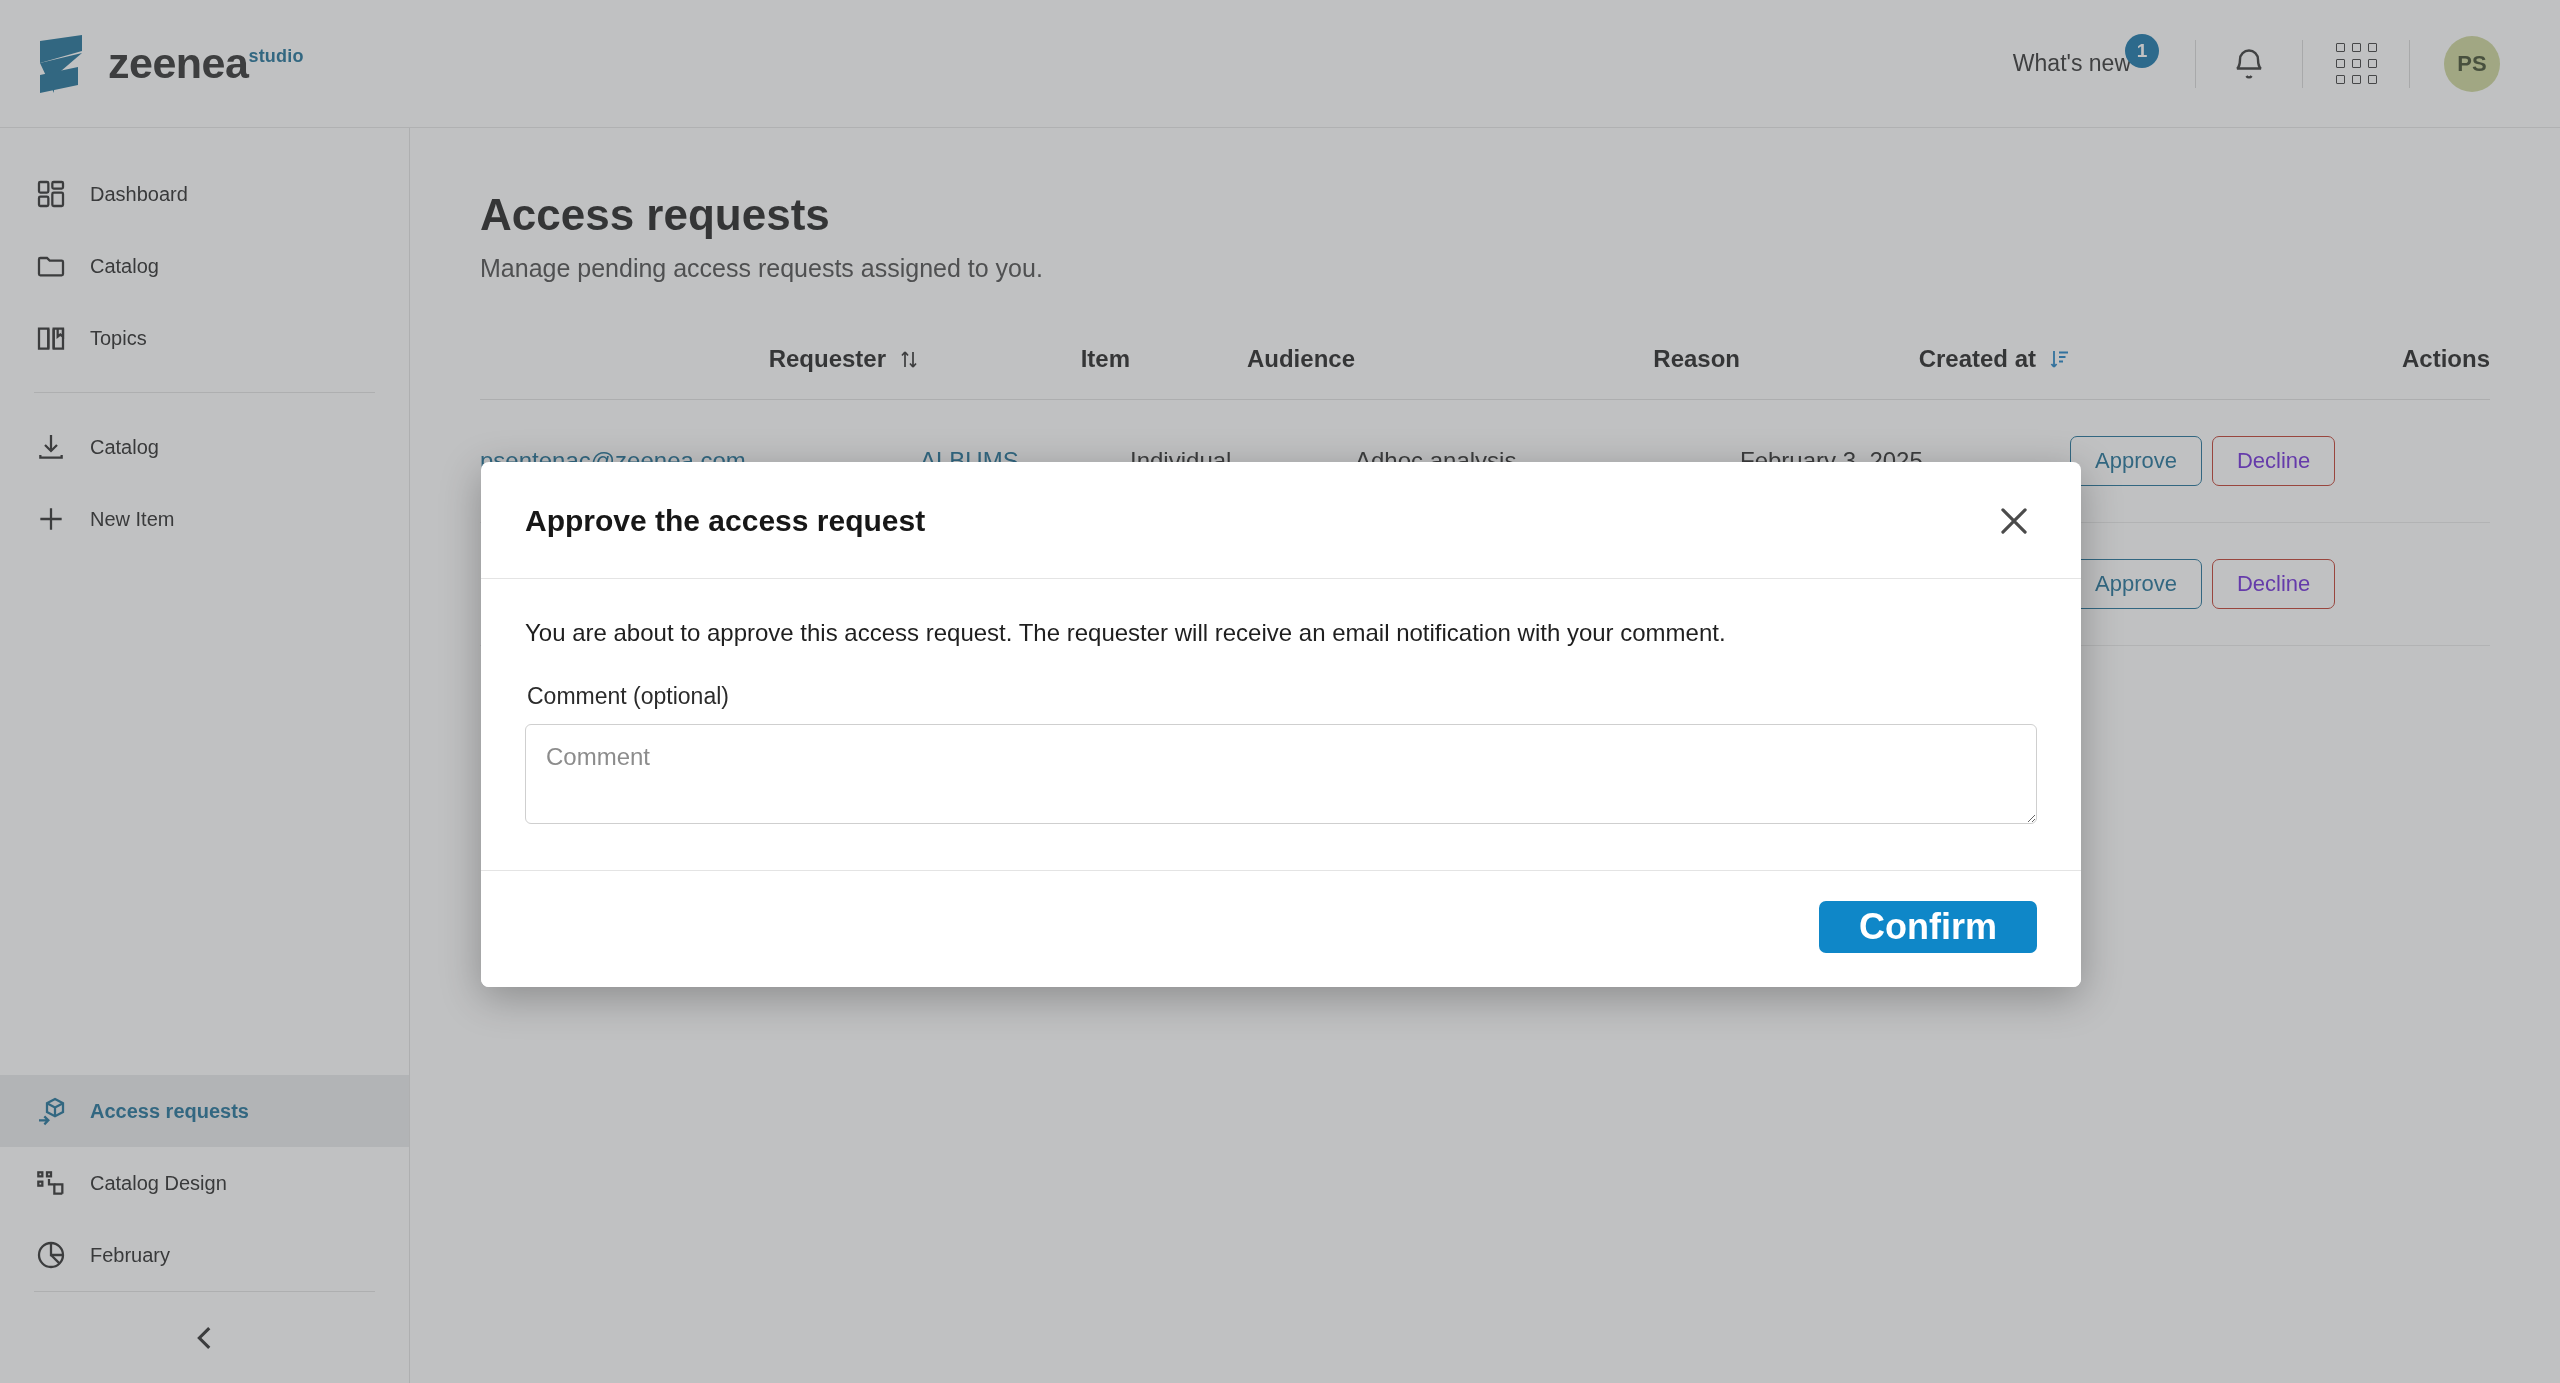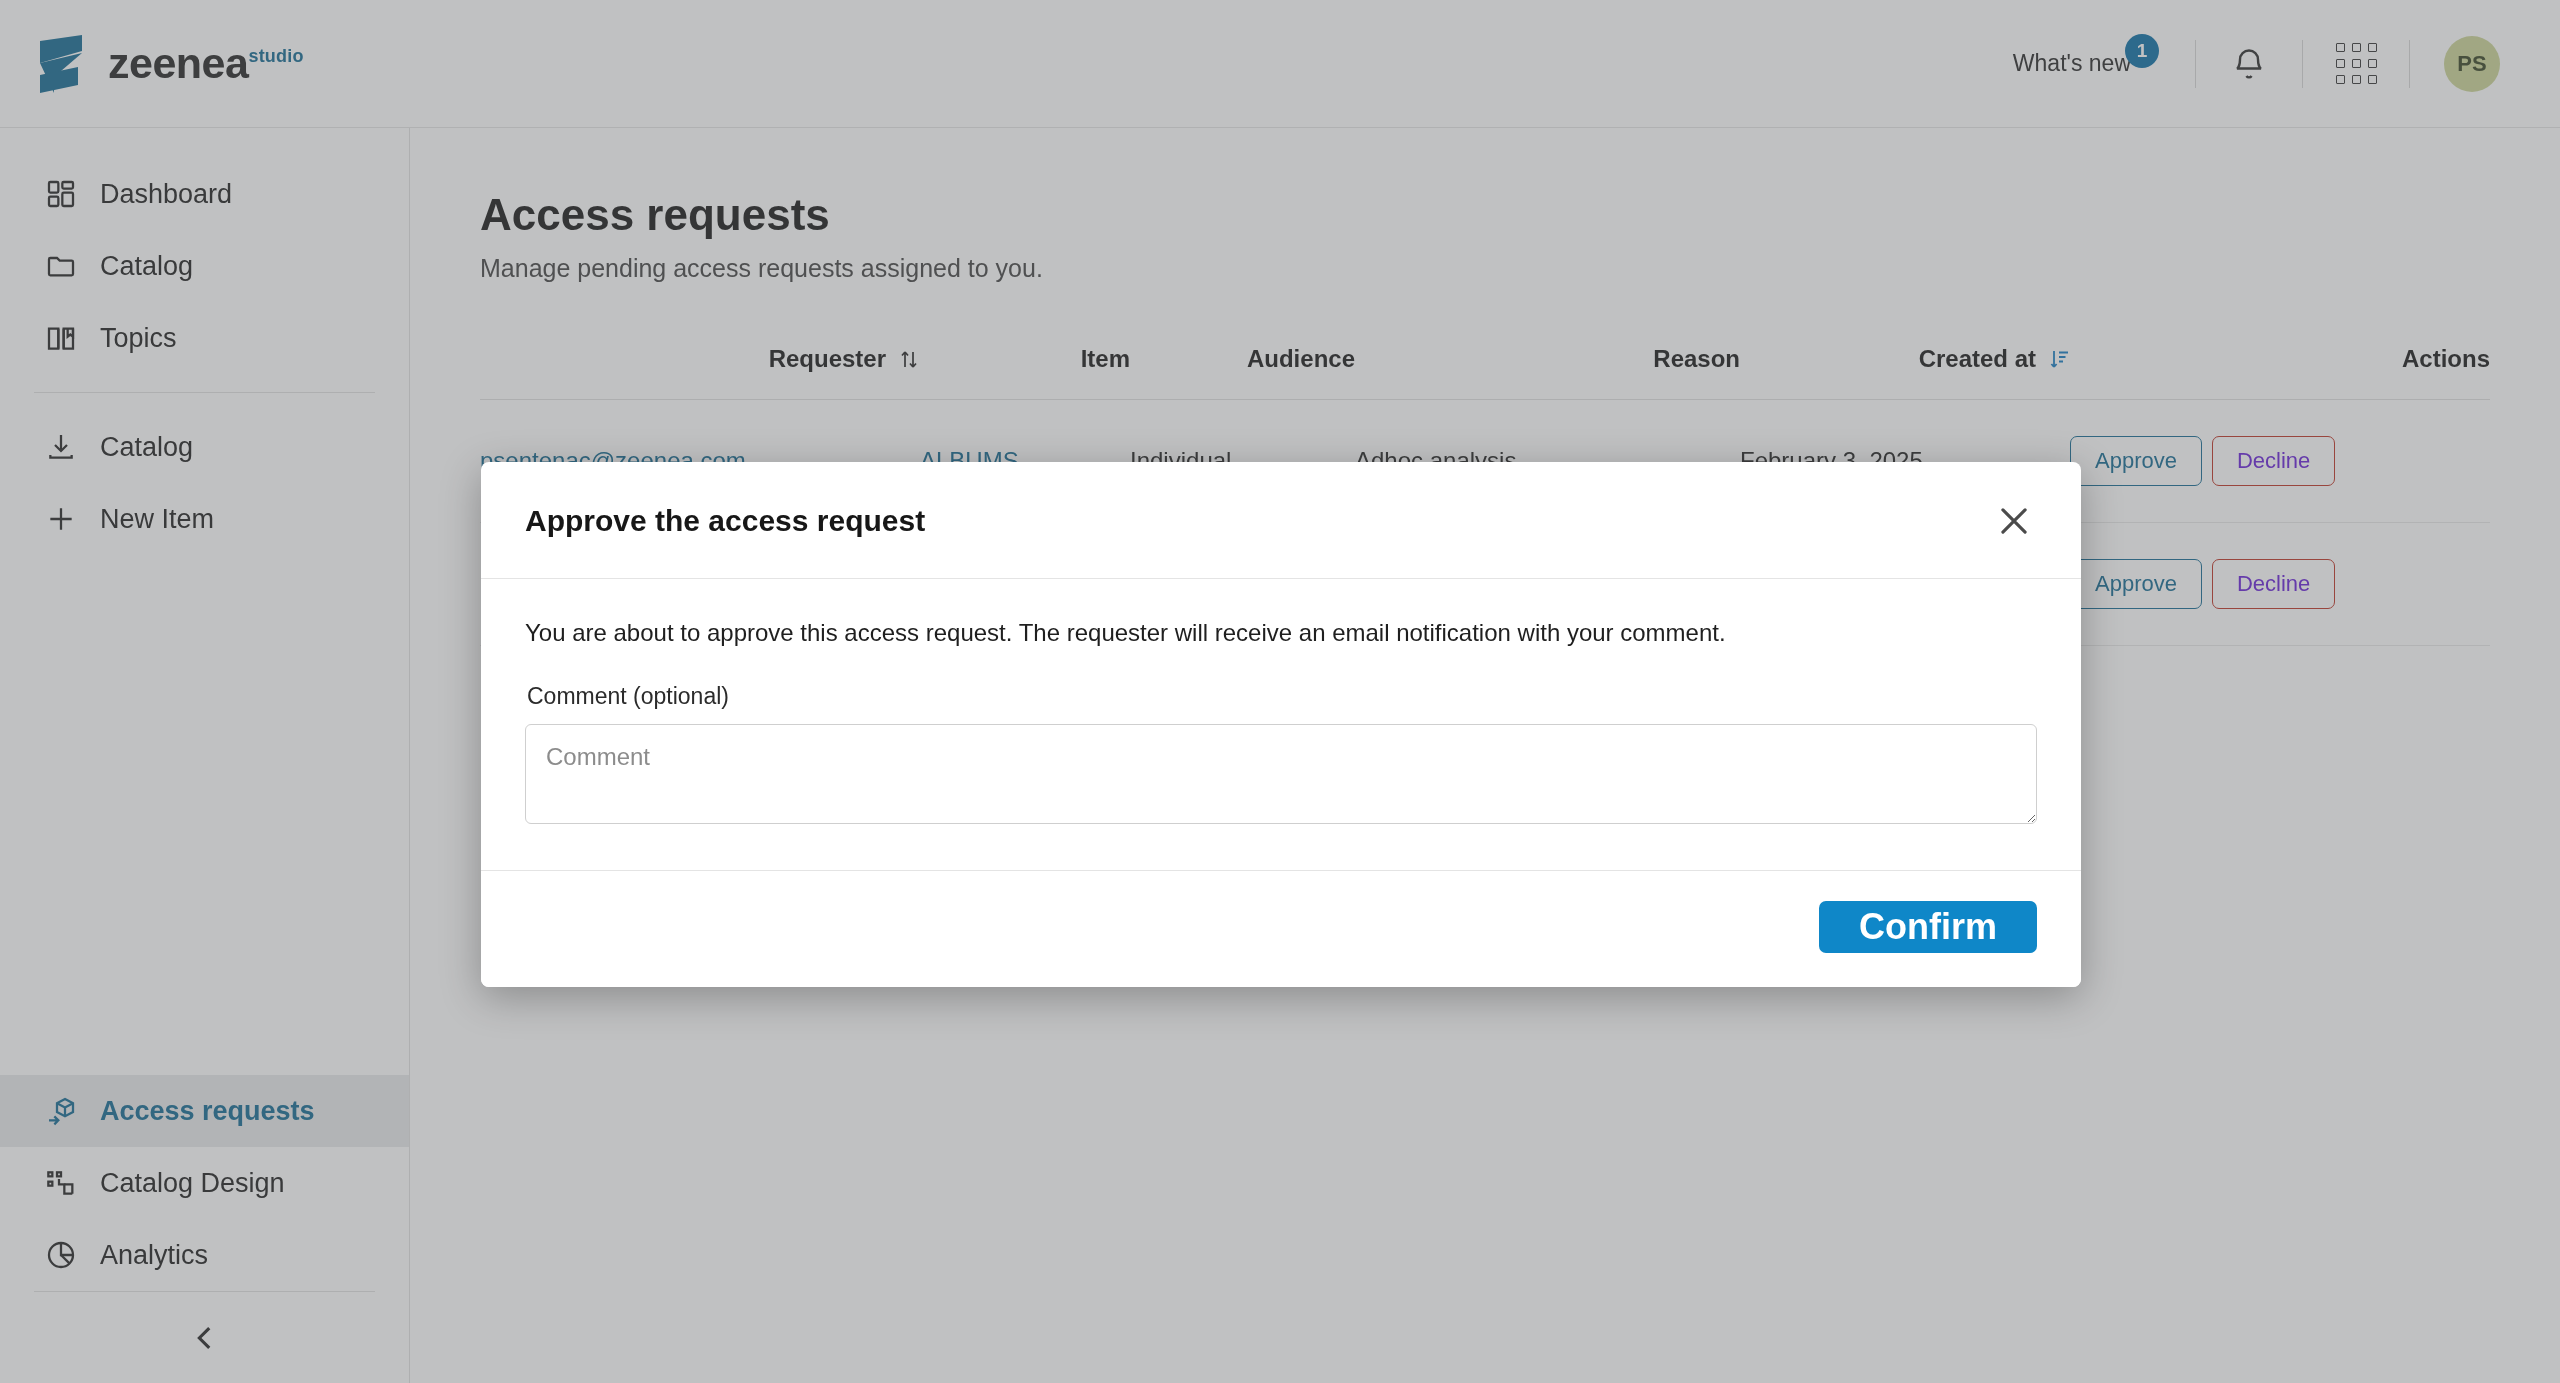--- a/index.html
+++ b/index.html
@@ -83,22 +83,22 @@
     width: 410px; flex: 0 0 410px;
     background: #ffffff;
     border-right: 1px solid #e3e3e3;
     display: flex; flex-direction: column;
     padding-top: 30px;
     position: relative;
   }
   .nav-group { display: flex; flex-direction: column; }
   .nav-item {
     display: flex; align-items: center; gap: 22px;
-    height: 72px; padding: 0 44px;
-    font-size: 27px; color: #262626; cursor: pointer;
+    height: 72px; padding: 0 34px;
+    font-size: 20px; color: #262626; cursor: pointer;
     white-space: nowrap;
   }
   .nav-item.active { background: #e9eaec; color: #1b6f96; font-weight: 700; }
   .nav-item.active .nav-icon svg { stroke: #1b6f96; }
   .nav-icon { width: 34px; height: 34px; flex: 0 0 34px; display: flex; align-items: center; justify-content: center; }
   .nav-icon svg { width: 32px; height: 32px; stroke: #2a2a2a; fill: none; stroke-width: 1.7; }
   .nav-sep { height: 1px; background: #e3e3e3; margin: 18px 34px; }
   .sidebar-spacer { flex: 1 1 auto; }
   .collapse-row {
     height: 92px; display: flex; align-items: center; justify-content: center;
@@ -325,21 +325,21 @@
           <span>Catalog Design</span>
         </div>
         <div class="nav-item">
           <span class="nav-icon">
             <svg viewBox="0 0 24 24">
                 <circle cx="12" cy="12" r="9"></circle>
                 <path d="M12 3v9h9"></path>
                 <path d="M12 12l6.5 6.5"></path>
               </svg>
           </span>
-          <span>Analytics</span>
+          <span>February</span>
         </div>
       </div>
 
       <div class="collapse-row">
         <div class="collapse-btn">
           <svg viewBox="0 0 24 24">
               <path d="M15 5L8 12l7 7"></path>
             </svg>
         </div>
       </div>

